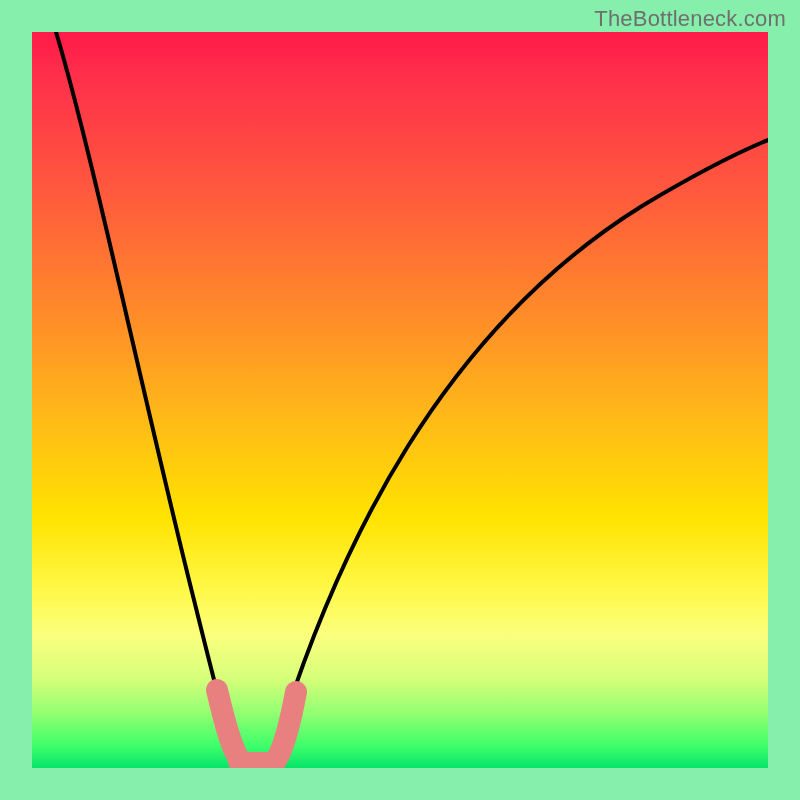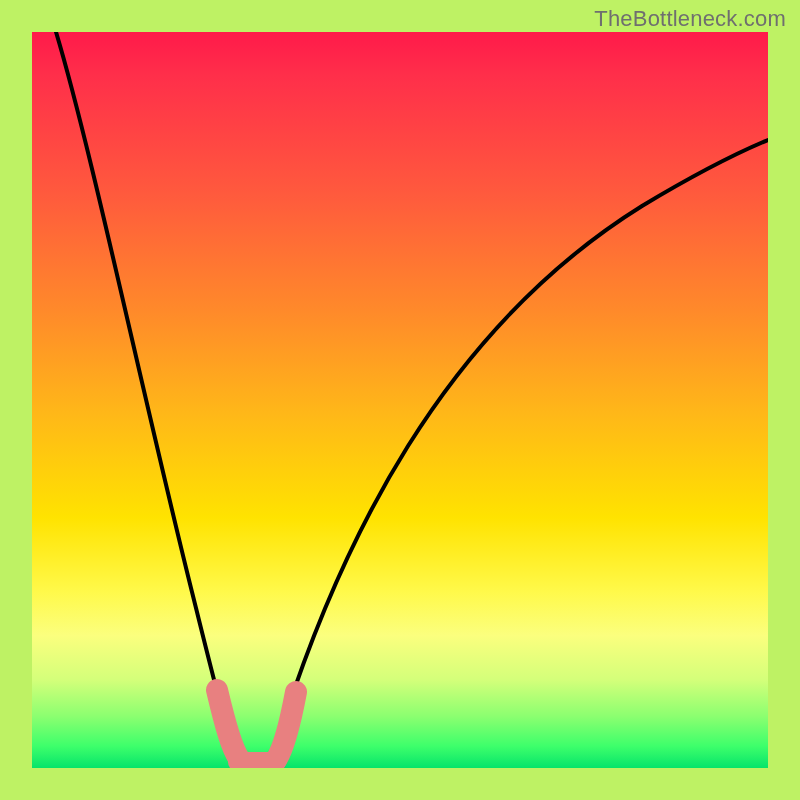--- a/index.html
+++ b/index.html
@@ -10,21 +10,21 @@
     background: #000;
     overflow: hidden;
     font-family: Arial, Helvetica, sans-serif;
   }
   .frame {
     position: absolute;
     top: 0;
     left: 0;
     width: 800px;
     height: 800px;
-    background: #bef264;
+    background: #86efac;
   }
   .plot {
     position: absolute;
     top: 32px;
     left: 32px;
     width: 736px;
     height: 736px;
     overflow: hidden;
   }
   .gradient {

